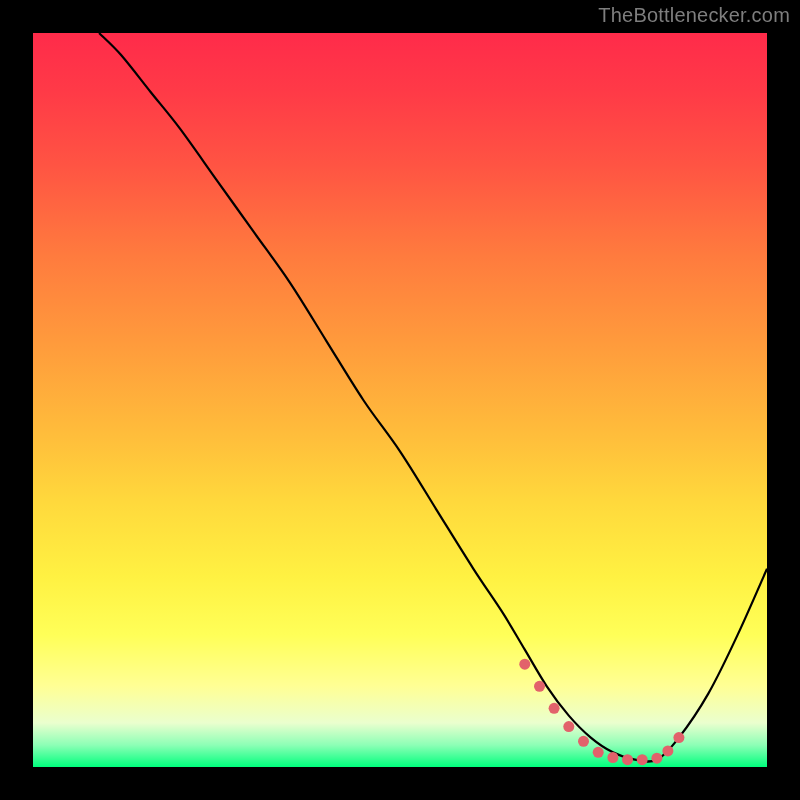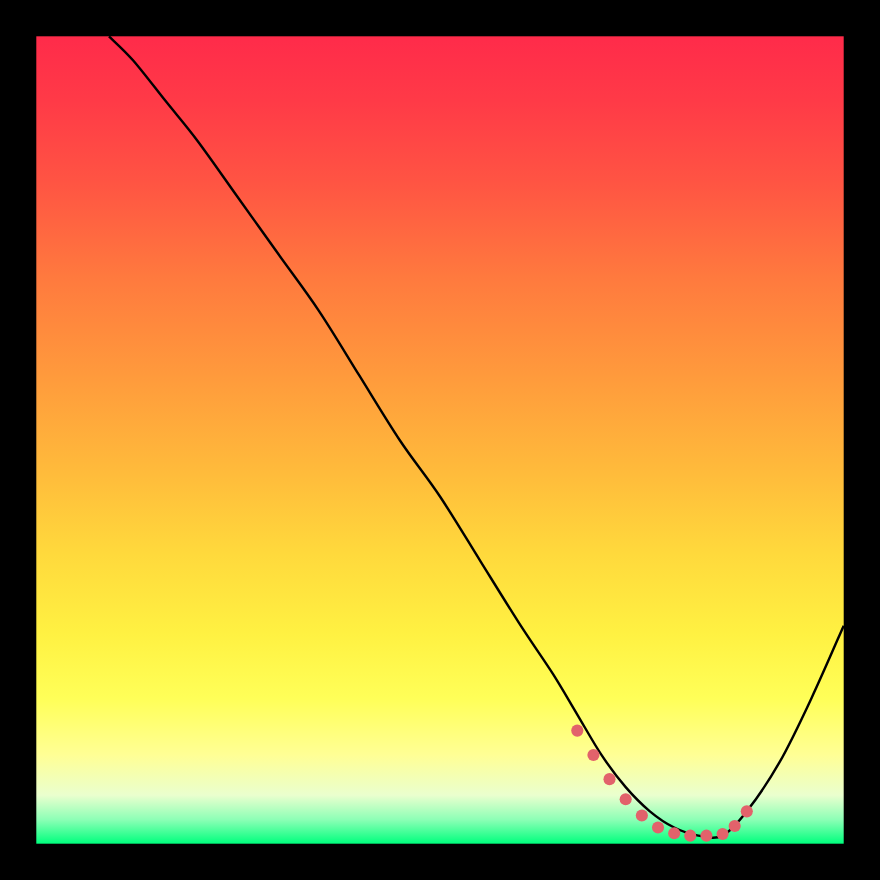--- a/index.html
+++ b/index.html
@@ -57,20 +57,21 @@
     overflow: visible;
   }
   .dot {
     fill: #e2626b;
   }
 </style>
 </head>
 <body>
 
 <div class="wrap">
+  <div class="attribution">TheBottlenecker.com</div>
 
   <div class="plot">
     <svg class="curve" viewBox="0 0 734 734" preserveAspectRatio="none">
       <path id="main-curve" fill="none" stroke="#000" stroke-width="2.2" d="M66.1 0.0 C69.7 3.7, 79.5 12.2, 88.1 22.0 C96.6 31.8, 107.7 46.5, 117.4 58.7 C127.2 71.0, 135.8 80.7, 146.8 95.4 C157.8 110.1, 171.3 129.7, 183.5 146.8 C195.7 163.9, 208.0 181.1, 220.2 198.2 C232.4 215.3, 244.7 231.2, 256.9 249.6 C269.1 267.9, 281.4 288.7, 293.6 308.3 C305.8 327.9, 318.1 348.6, 330.3 367.0 C342.5 385.4, 354.8 400.0, 367.0 418.4 C379.2 436.7, 391.5 457.5, 403.7 477.1 C415.9 496.7, 429.4 518.7, 440.4 535.8 C451.4 552.9, 461.2 566.4, 469.8 579.9 C478.3 593.3, 484.4 604.3, 491.8 616.6 C499.1 628.8, 506.5 642.3, 513.8 653.3 C521.1 664.3, 528.5 674.1, 535.8 682.6 C543.2 691.2, 550.5 698.5, 557.8 704.6 C565.2 710.8, 572.5 715.7, 579.9 719.3 C587.2 723.0, 594.5 725.4, 601.9 726.7 C609.2 727.9, 616.6 730.3, 623.9 726.7 C631.2 723.0, 637.4 715.6, 645.9 704.6 C654.5 693.6, 665.5 677.7, 675.3 660.6 C685.1 643.5, 694.9 622.7, 704.6 601.9 C714.4 581.1, 729.1 546.8, 734.0 535.8"></path>
       <g id="dots">
           <circle cx="491.8" cy="631.2" r="5.5" class="dot"></circle>
           <circle cx="506.5" cy="653.3" r="5.5" class="dot"></circle>
           <circle cx="521.1" cy="675.3" r="5.5" class="dot"></circle>
           <circle cx="535.8" cy="693.6" r="5.5" class="dot"></circle>
           <circle cx="550.5" cy="708.3" r="5.5" class="dot"></circle>

